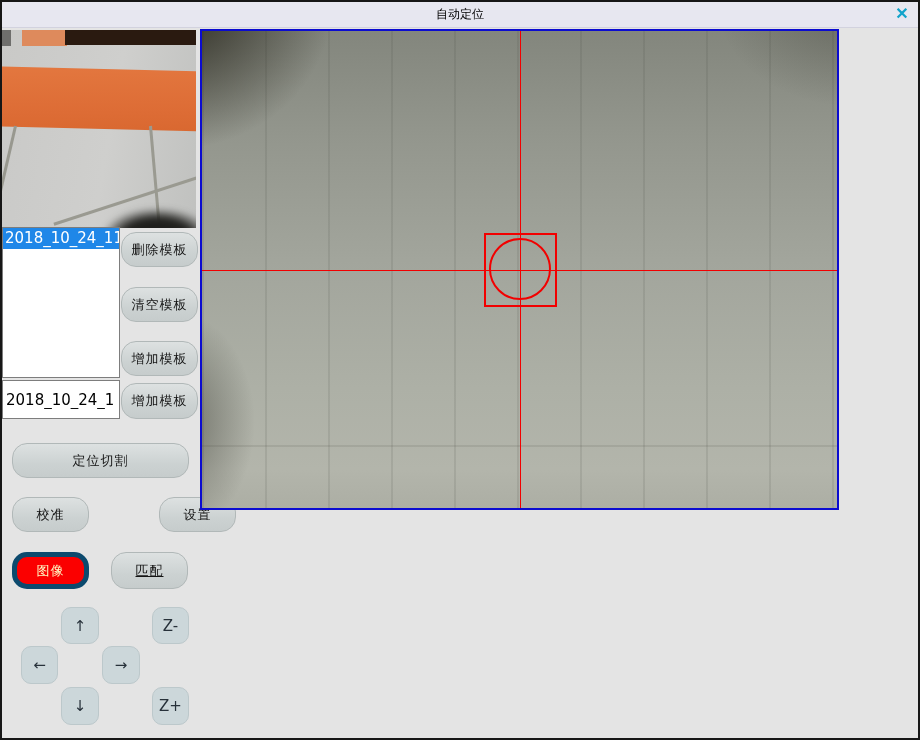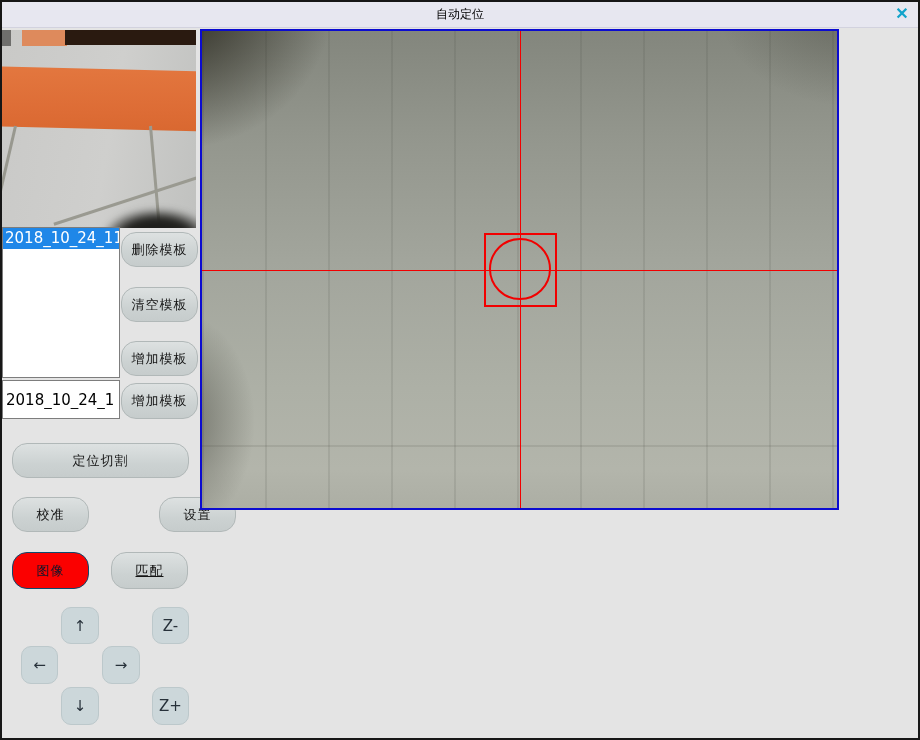--- a/index.html
+++ b/index.html
@@ -39,21 +39,21 @@
     overflow:hidden;cursor:pointer;}
   .list-item.selected{background:#1f87e8;color:#fff;}
   .name-field{position:absolute;left:0;top:378px;width:118px;height:39px;box-sizing:border-box;
     border:1px solid #7d7d7d;background:#fff;font-size:15px;padding:0 3px;
     font-family:inherit;color:#000;}
   
   .btn{position:absolute;box-sizing:border-box;border-radius:15px;cursor:pointer;
     background:linear-gradient(180deg,#dde1e1 0%,#ccd2d2 60%,#c6cccc 100%);
     border:1px solid #b1b8b8;color:#141414;font-size:13px;letter-spacing:1px;
     font-family:inherit;padding:0;text-align:center;}
-  .btn.red{background:#fb0000;border:1px solid #0c4a6e;color:#0f172a;}
+  .btn.red{background:#fb0000;border:5px solid #0c4a6e;color:#fef9c3;}
   .tmpl-btn{left:119px;width:77px;height:35px;}
   .jog{position:absolute;box-sizing:border-box;border-radius:10px;cursor:pointer;
     background:#ccd7da;border:1px solid #bcc8cb;color:#27313a;font-size:15px;
     font-family:inherit;padding:0;text-align:center;}
   
   .camera{position:absolute;left:198px;top:27px;width:639px;height:481px;box-sizing:border-box;
     border:2px solid #0b0bd0;cursor:crosshair;
     background:
       radial-gradient(ellipse 260px 240px at -30px -30px, rgba(28,26,16,0.88) 0%, rgba(28,26,16,0) 62%),
       radial-gradient(ellipse 200px 150px at 103% -6%, rgba(35,35,25,0.30) 0%, rgba(35,35,25,0) 70%),

